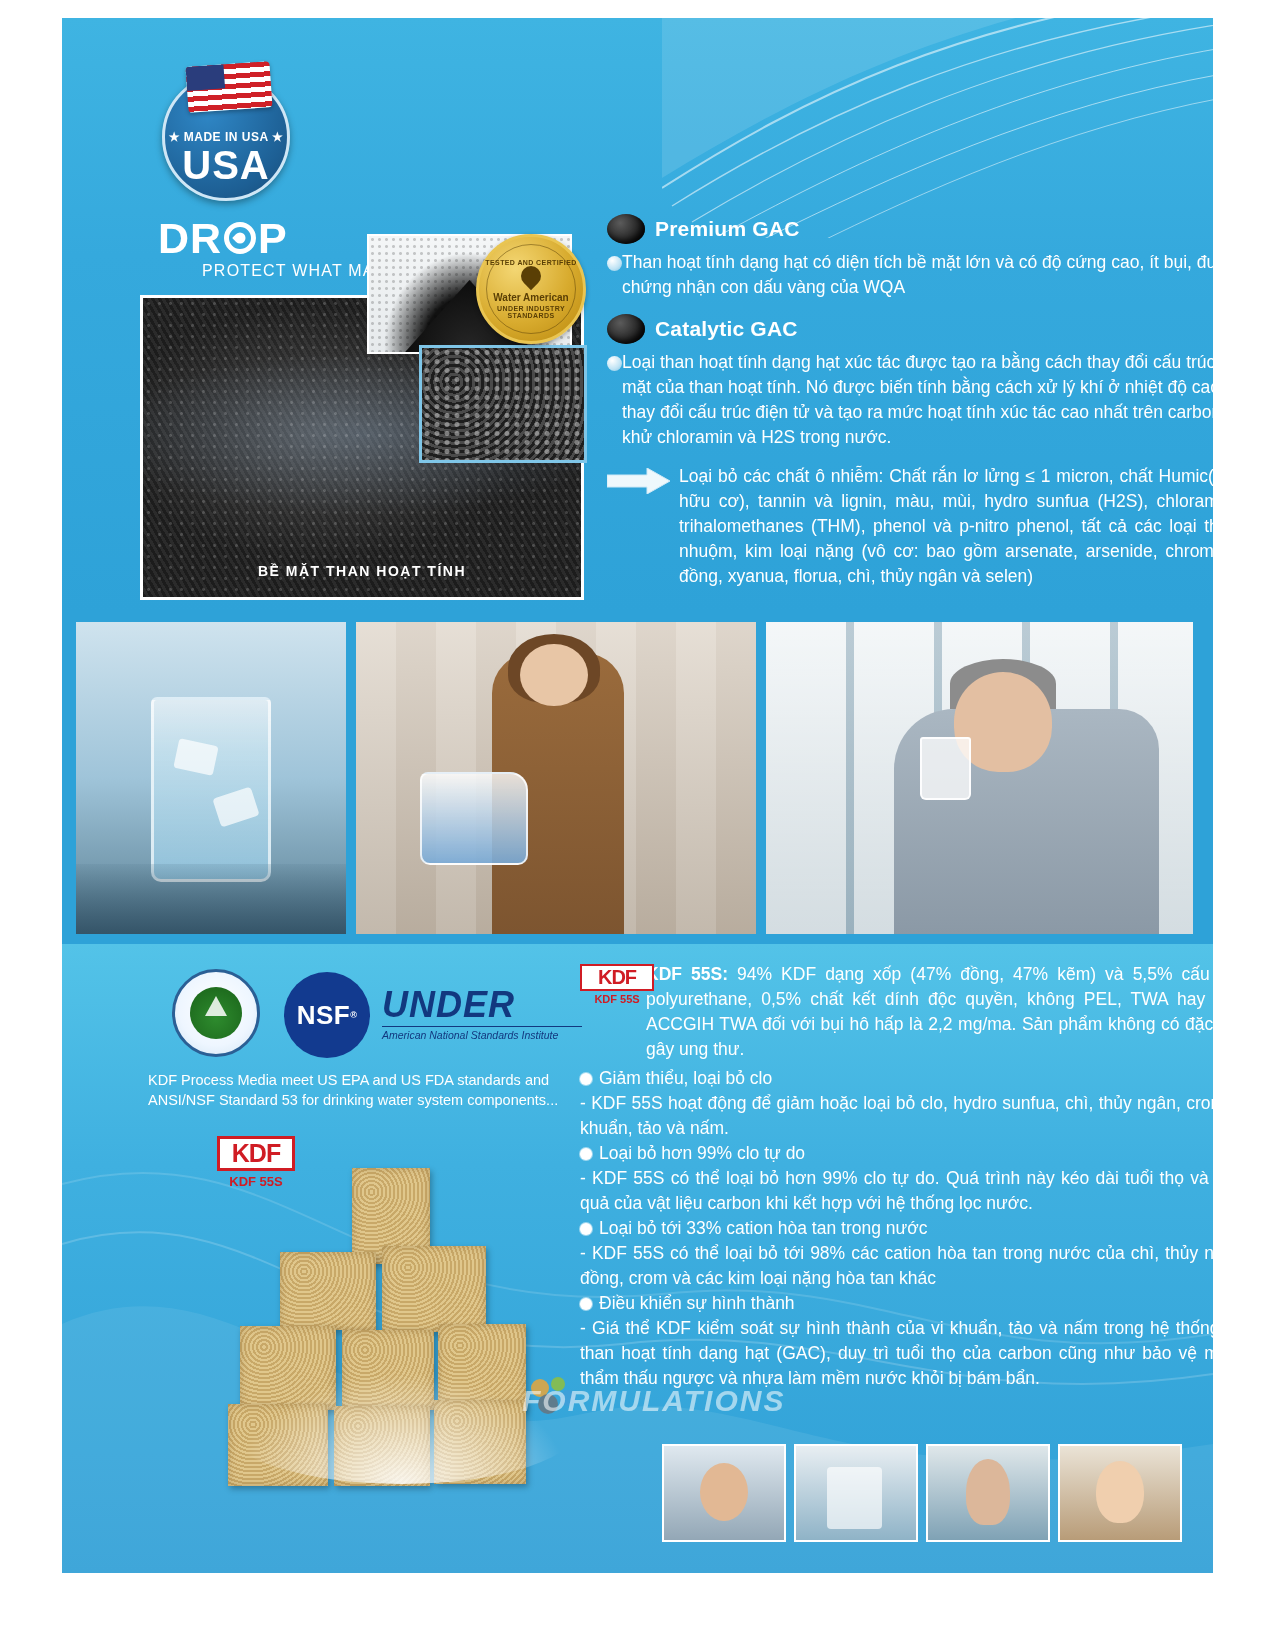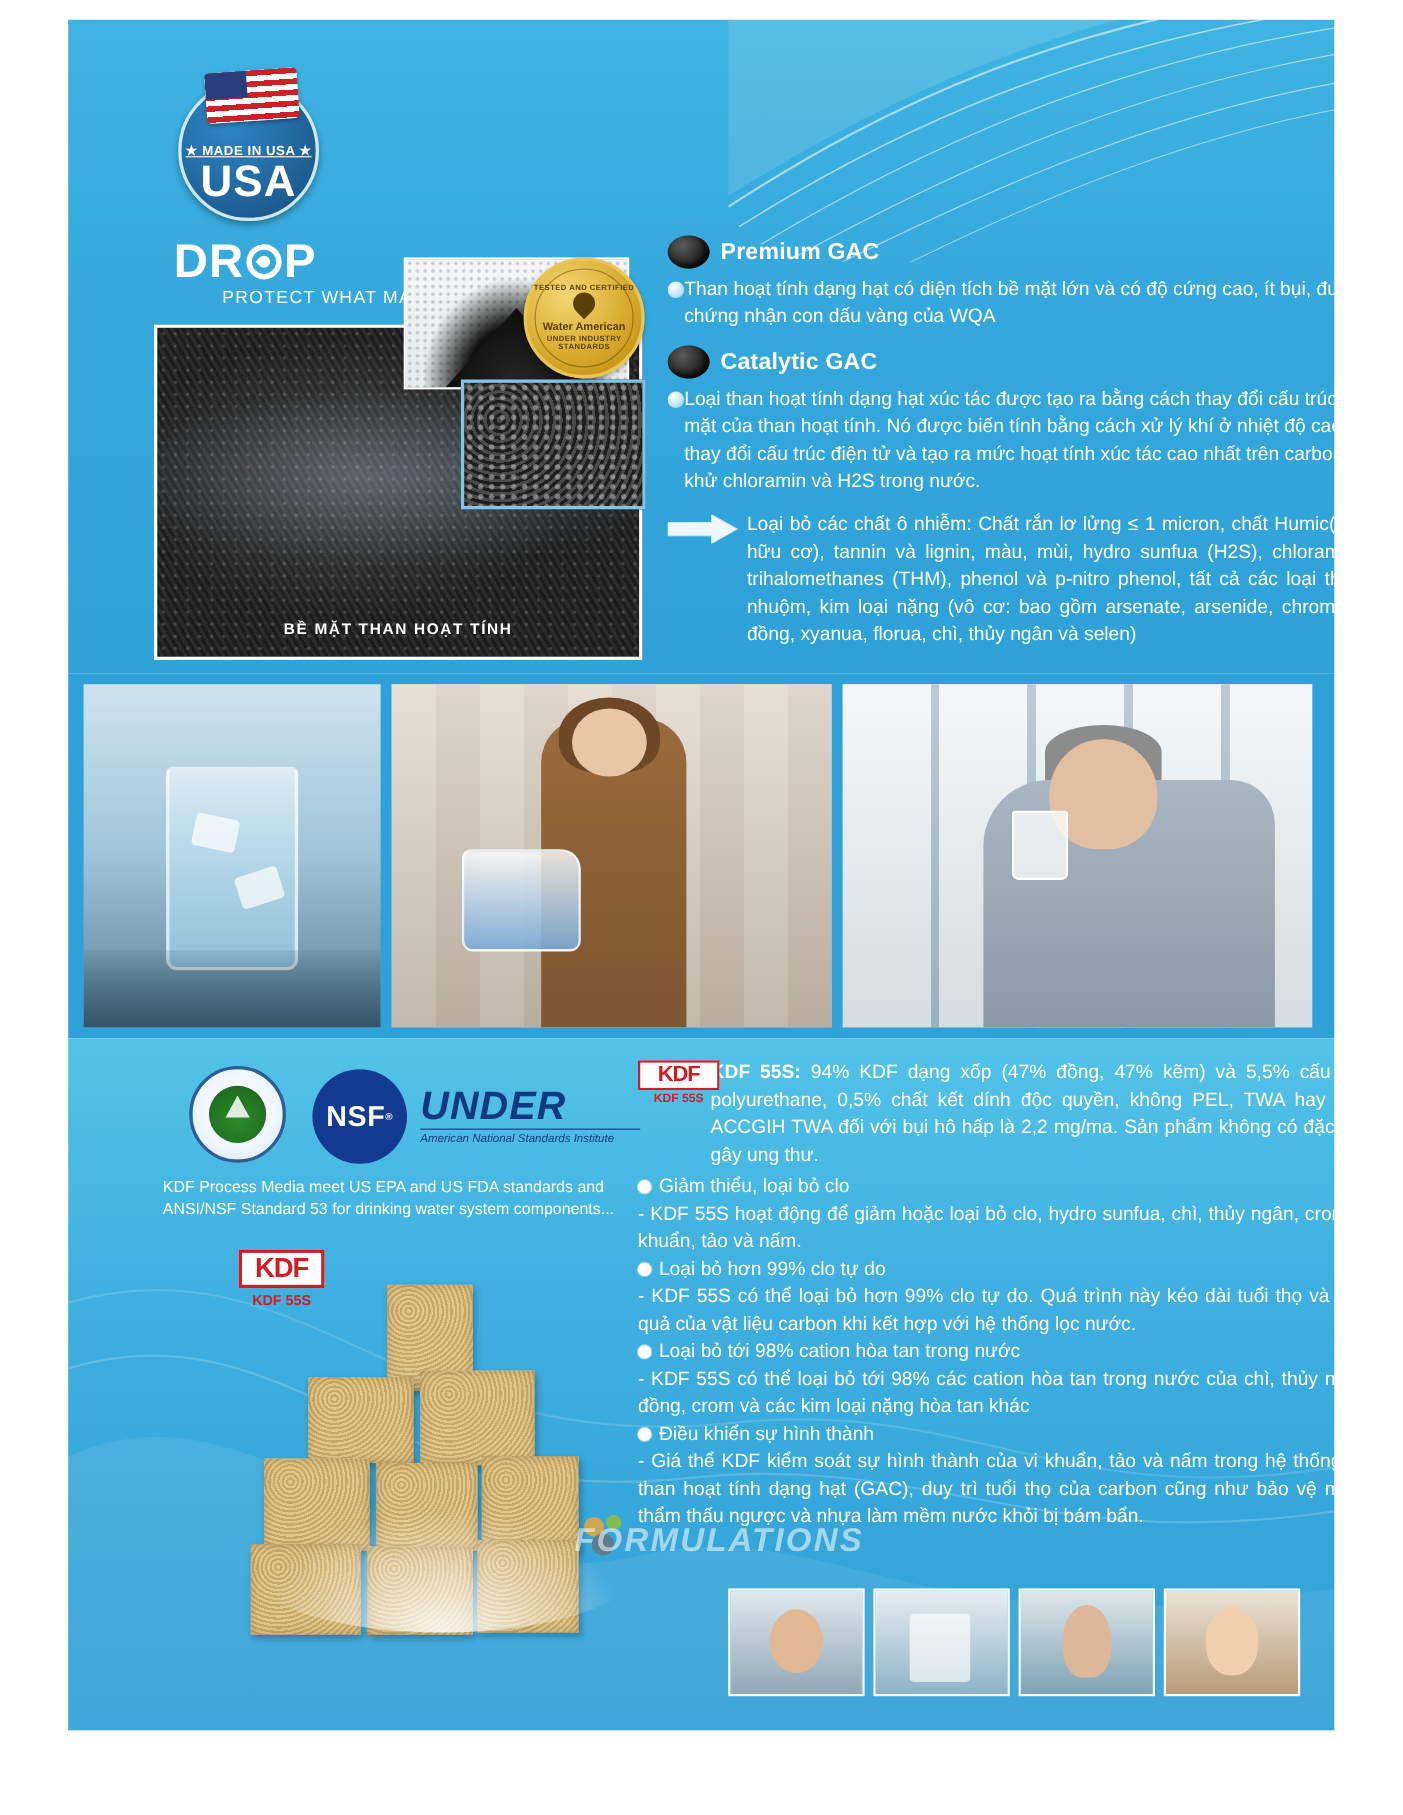--- a/index.html
+++ b/index.html
@@ -48,21 +48,20 @@
     background: repeating-linear-gradient(180deg,#cf2027 0 5px,#ffffff 5px 10px);
     transform: rotate(-4deg);
     box-shadow: 0 2px 4px rgba(0,0,0,.3);
   }
   .usa-badge .flag .canton {
     position:absolute; left:0; top:0; width:38px; height:24px; background:#2a3d7c;
   }
   .usa-badge .made {
     font-size: 12px; letter-spacing: .5px; color:#fff; font-weight:bold;
     margin-bottom: 2px;
-    text-decoration: underline;
   }
   .usa-badge .usa-text {
     font-size: 40px; font-weight: bold; color:#ffffff; line-height: 38px;
     letter-spacing: 1px;
   }
   
   .drop-logo {
     position: absolute; left: 96px; top: 198px;
     color: #ffffff;
   }
@@ -577,21 +576,21 @@
         <div>
           <div class="kdf-item">
             <div class="kdf-b"></div>
             <div class="kdf-t">Loại bỏ hơn 99% clo tự do</div>
           </div>
           <div class="kdf-sub">- KDF 55S có thể loại bỏ hơn 99% clo tự do. Quá trình này kéo dài tuổi thọ và hiệu quả của vật liệu carbon khi kết hợp với hệ thống lọc nước.</div>
         </div>
         <div>
           <div class="kdf-item">
             <div class="kdf-b"></div>
-            <div class="kdf-t">Loại bỏ tới 98% cation hòa tan trong nước</div>
+            <div class="kdf-t">Loại bỏ tới 33% cation hòa tan trong nước</div>
           </div>
           <div class="kdf-sub">- KDF 55S có thể loại bỏ tới 98% các cation hòa tan trong nước của chì, thủy ngân, đồng, crom và các kim loại nặng hòa tan khác</div>
         </div>
         <div>
           <div class="kdf-item">
             <div class="kdf-b"></div>
             <div class="kdf-t">Điều khiển sự hình thành</div>
           </div>
           <div class="kdf-sub">- Giá thể KDF kiểm soát sự hình thành của vi khuẩn, tảo và nấm trong hệ thống lọc than hoạt tính dạng hạt (GAC), duy trì tuổi thọ của carbon cũng như bảo vệ màng thẩm thấu ngược và nhựa làm mềm nước khỏi bị bám bẩn.</div>
         </div>

